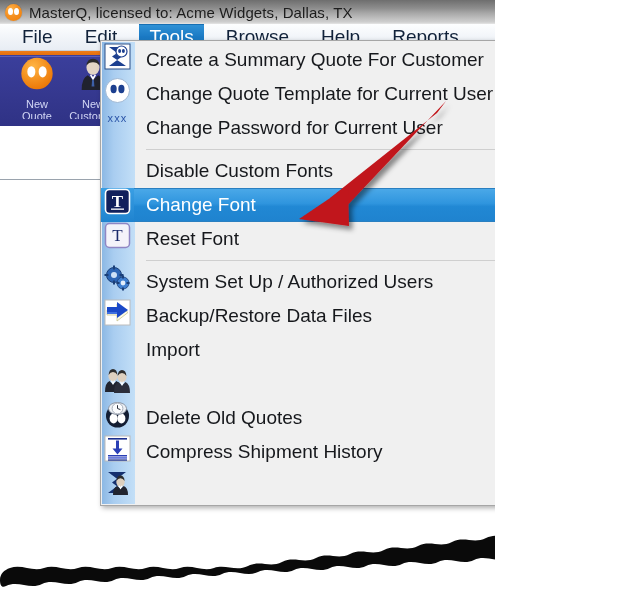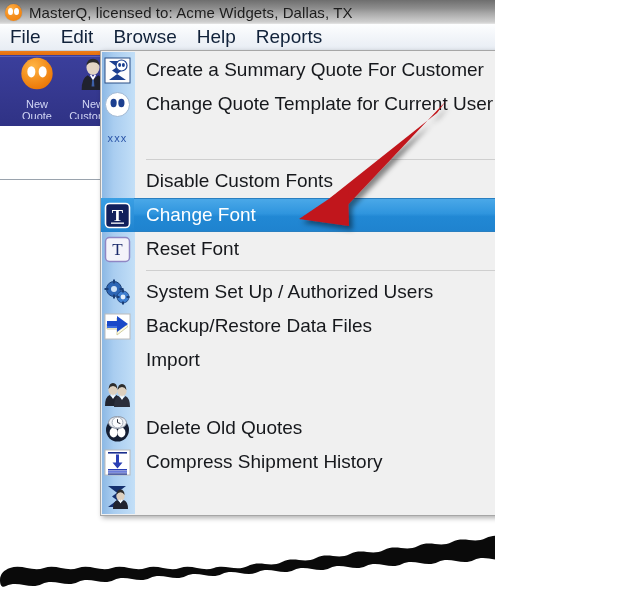--- a/index.html
+++ b/index.html
@@ -49,20 +49,21 @@
     position:absolute;left:0;top:24px;width:600px;height:27px;
     background:linear-gradient(to bottom,#fdfeff 0%,#f2f5f9 50%,#e8edf4 100%);
     border-bottom:1px solid #c8d0da;
     display:flex;align-items:stretch;
     box-sizing:border-box;
   }
   .menubar-item{
     display:flex;align-items:center;justify-content:center;
     padding:12px 10px;font-size:19px;color:#11223a;white-space:nowrap;
     cursor:default;
+    margin-left:12px;
   }
   .menubar-item.active{
     background:linear-gradient(to bottom,#2f91d6 0%,#1a79c4 50%,#1f86cf 100%);
     color:#ffffff;
     border-top:1px solid #176fb3;
     border-bottom:1px solid #176fb3;
   }
 
   
   #toolbar{
@@ -102,40 +103,40 @@
   #toolbar-right-stripe{
     position:absolute;left:548px;top:51px;width:52px;height:4px;
     background:linear-gradient(to bottom,#f07c18,#e2700f);
   }
   #toolbar-right-line{
     position:absolute;left:548px;top:128px;width:52px;height:1px;background:#6a6fc0;
   }
 
   
   #dropdown{
-    position:absolute;left:100px;top:50px;width:448px;
+    position:absolute;left:100px;top:40px;width:448px;
     background:#f0f0f0;
     border:1px solid #a6a6a6;
     box-shadow:2px 2px 5px rgba(0,0,0,.32);
     box-sizing:border-box;
     z-index:20;
     padding:2px 0 2px 0;
   }
   #gutter{
     position:absolute;left:1px;top:1px;width:33px;bottom:1px;
     background:linear-gradient(to right,#8cb8e4 0%,#a9cdf0 35%,#c3dff7 100%);
   }
   .mi{
     position:relative;display:flex;align-items:center;height:34px;
     font-size:19px;color:#16181c;white-space:nowrap;cursor:default;
     z-index:2;
   }
   .mi .mi-icon{
     position:relative;width:33px;min-width:33px;height:34px;
-    display:flex;align-items:center;justify-content:center;
+    display:flex;align-items:flex-start;justify-content:center;
   }
   .mi .mi-label{padding-left:12px;}
   .mi.selected{
     background:linear-gradient(to bottom,#4aa8e8 0%,#2f95de 45%,#2188d4 55%,#1f83cf 100%);
     color:#ffffff;
     border-top:1px solid #2a7fc0;
     border-bottom:1px solid #2a7fc0;
     height:32px;
   }
   .mi.selected .mi-icon{
@@ -171,20 +172,23 @@
       <div id="app-icon"></div>
       <div id="title-text">MasterQ,  licensed to: Acme Widgets, Dallas, TX</div>
     </div>
 
     <div id="menu-bar">
       <div class="menubar-item">
           <span>File</span>
         </div>
       <div class="menubar-item">
           <span>Edit</span>
+        </div>
+      <div class="menubar-item active">
+          <span>Tools</span>
         </div>
       <div class="menubar-item">
           <span>Browse</span>
         </div>
       <div class="menubar-item">
           <span>Help</span>
         </div>
       <div class="menubar-item">
           <span>Reports</span>
         </div>
@@ -262,20 +266,21 @@
       </span>
       <span class="mi-label">Change Quote Template for Current User</span>
     </div>
 
     <div class="mi">
       <span class="mi-icon">
         <svg width="27" height="14" viewBox="0 0 27 14">
           <text x="13.5" y="11" text-anchor="middle" font-family="Liberation Sans, sans-serif" font-size="11" fill="#2b55a8" letter-spacing="1.2">xxx</text>
         </svg>
       </span>
+      <span class="mi-label">Change Password for Current User</span>
     </div>
 
     <div class="mi-sep">
         <i></i>
       </div>
 
     <div class="mi">
       <span class="mi-icon"></span>
       <span class="mi-label">Disable Custom Fonts</span>
     </div>

